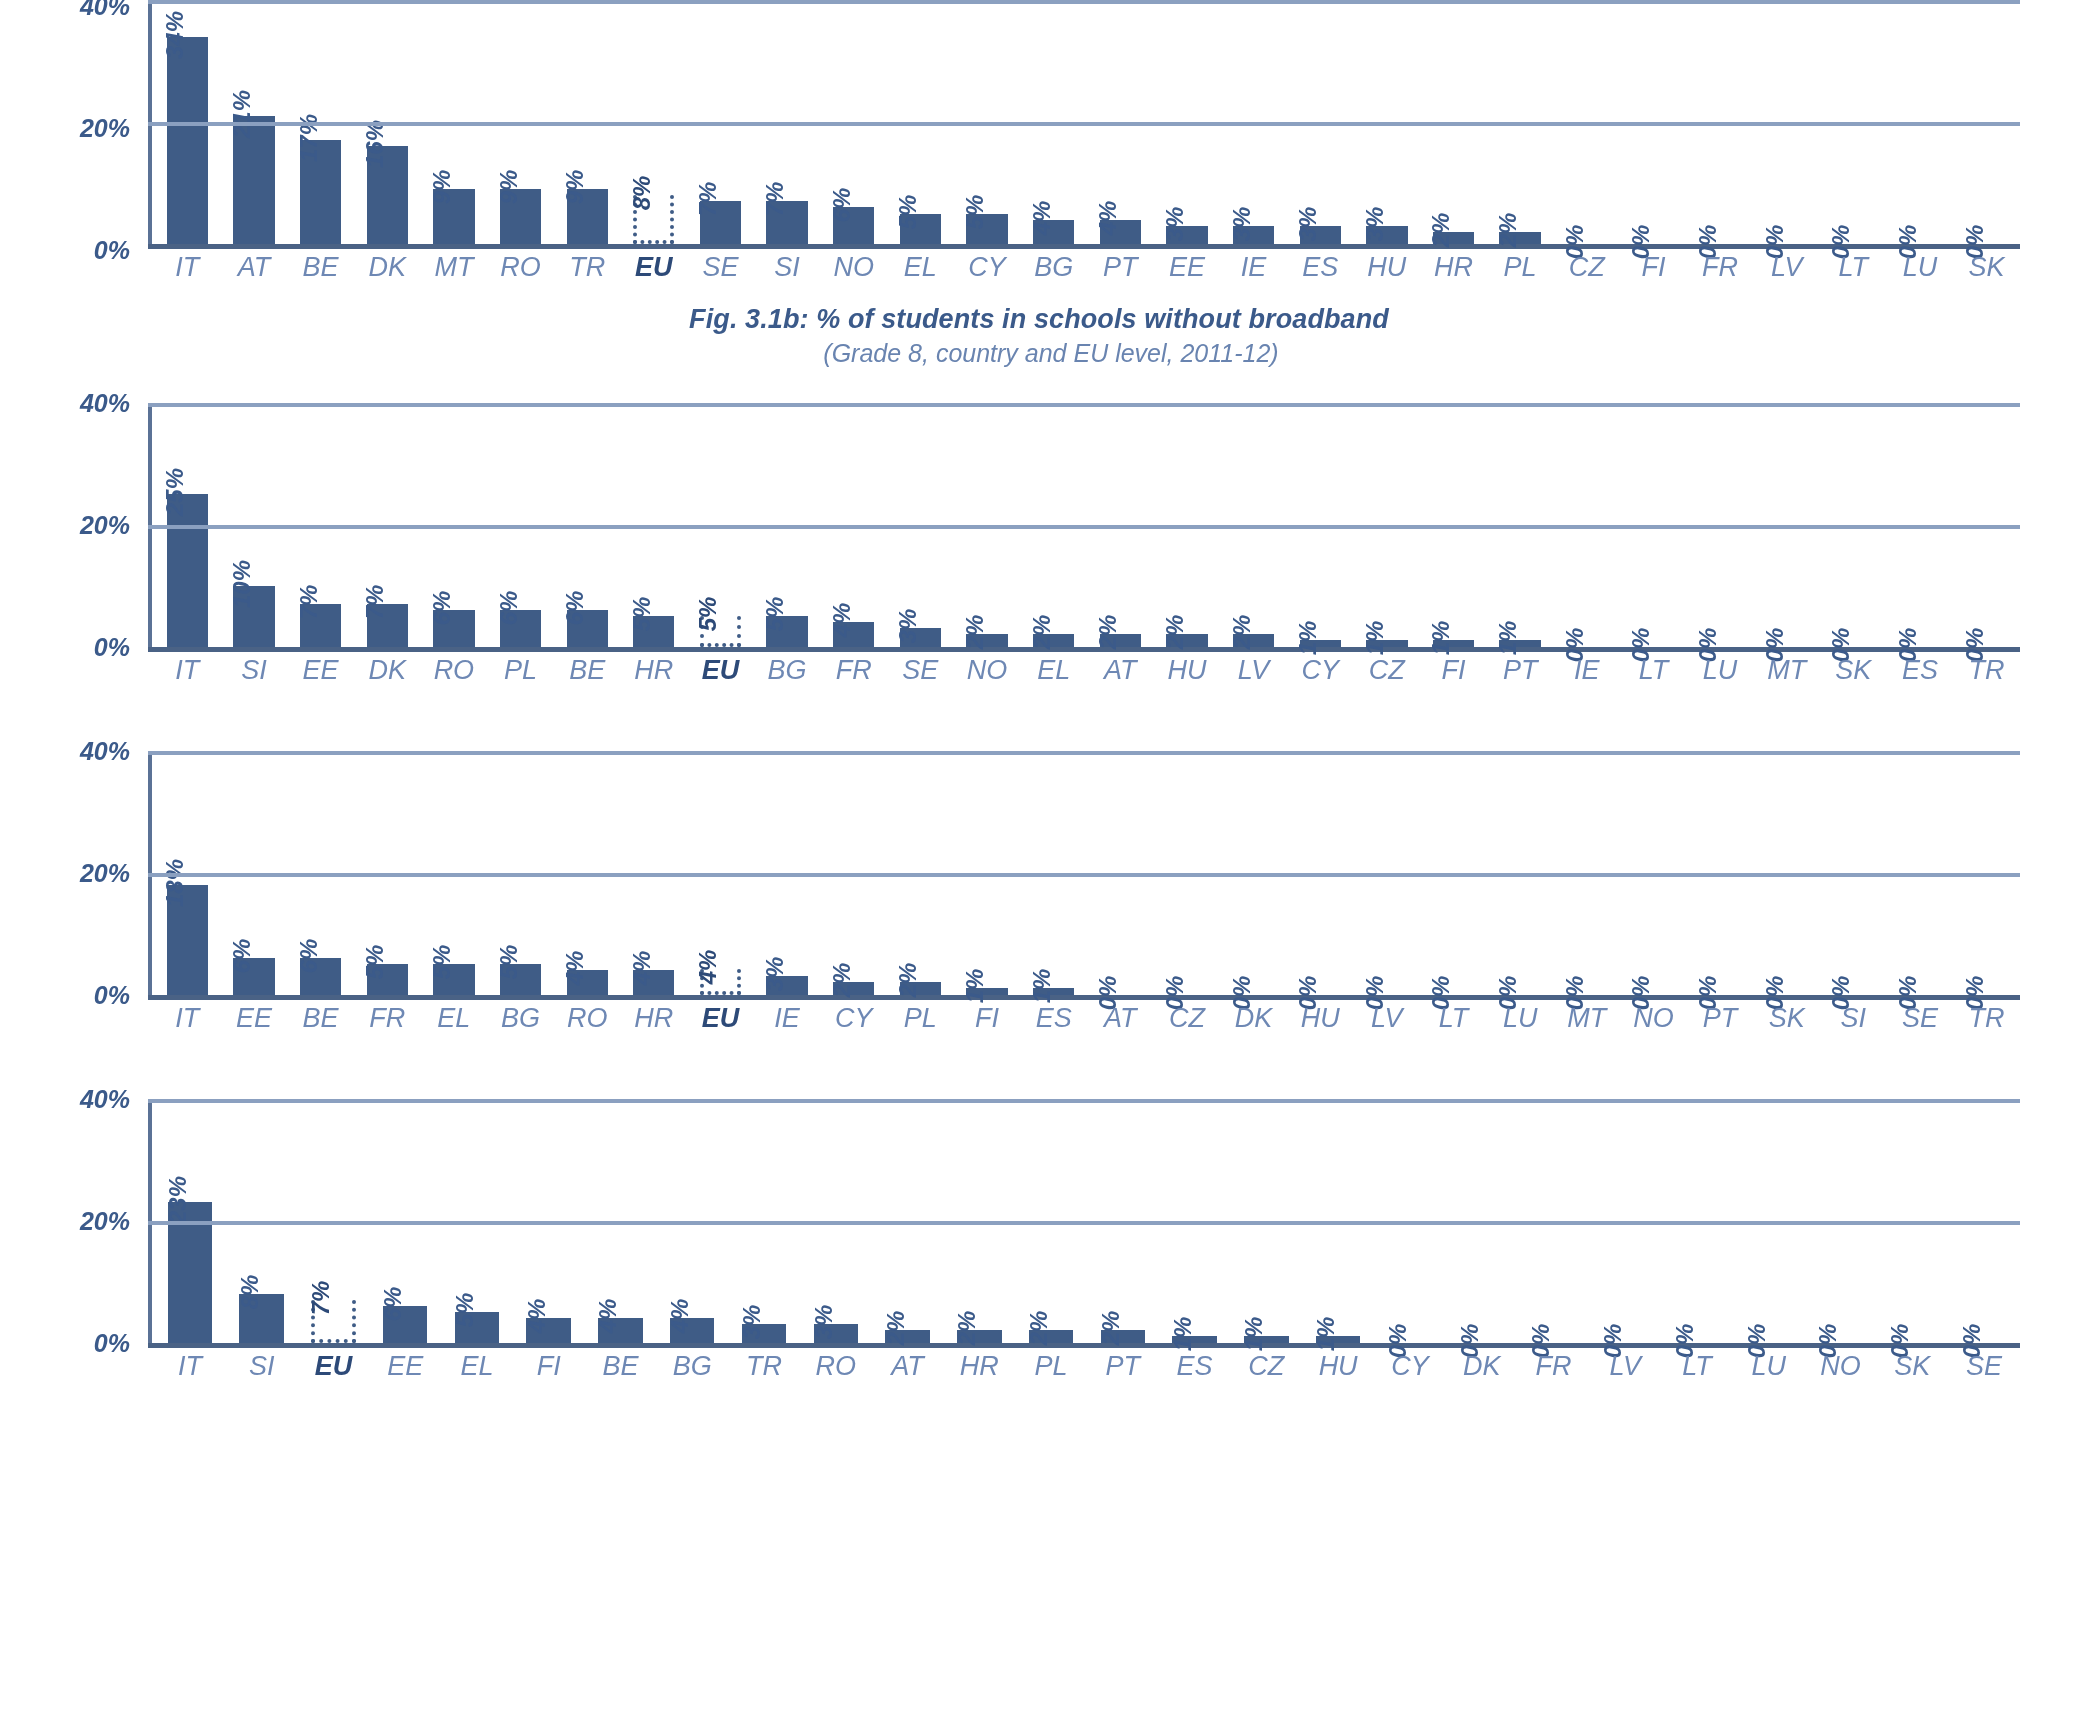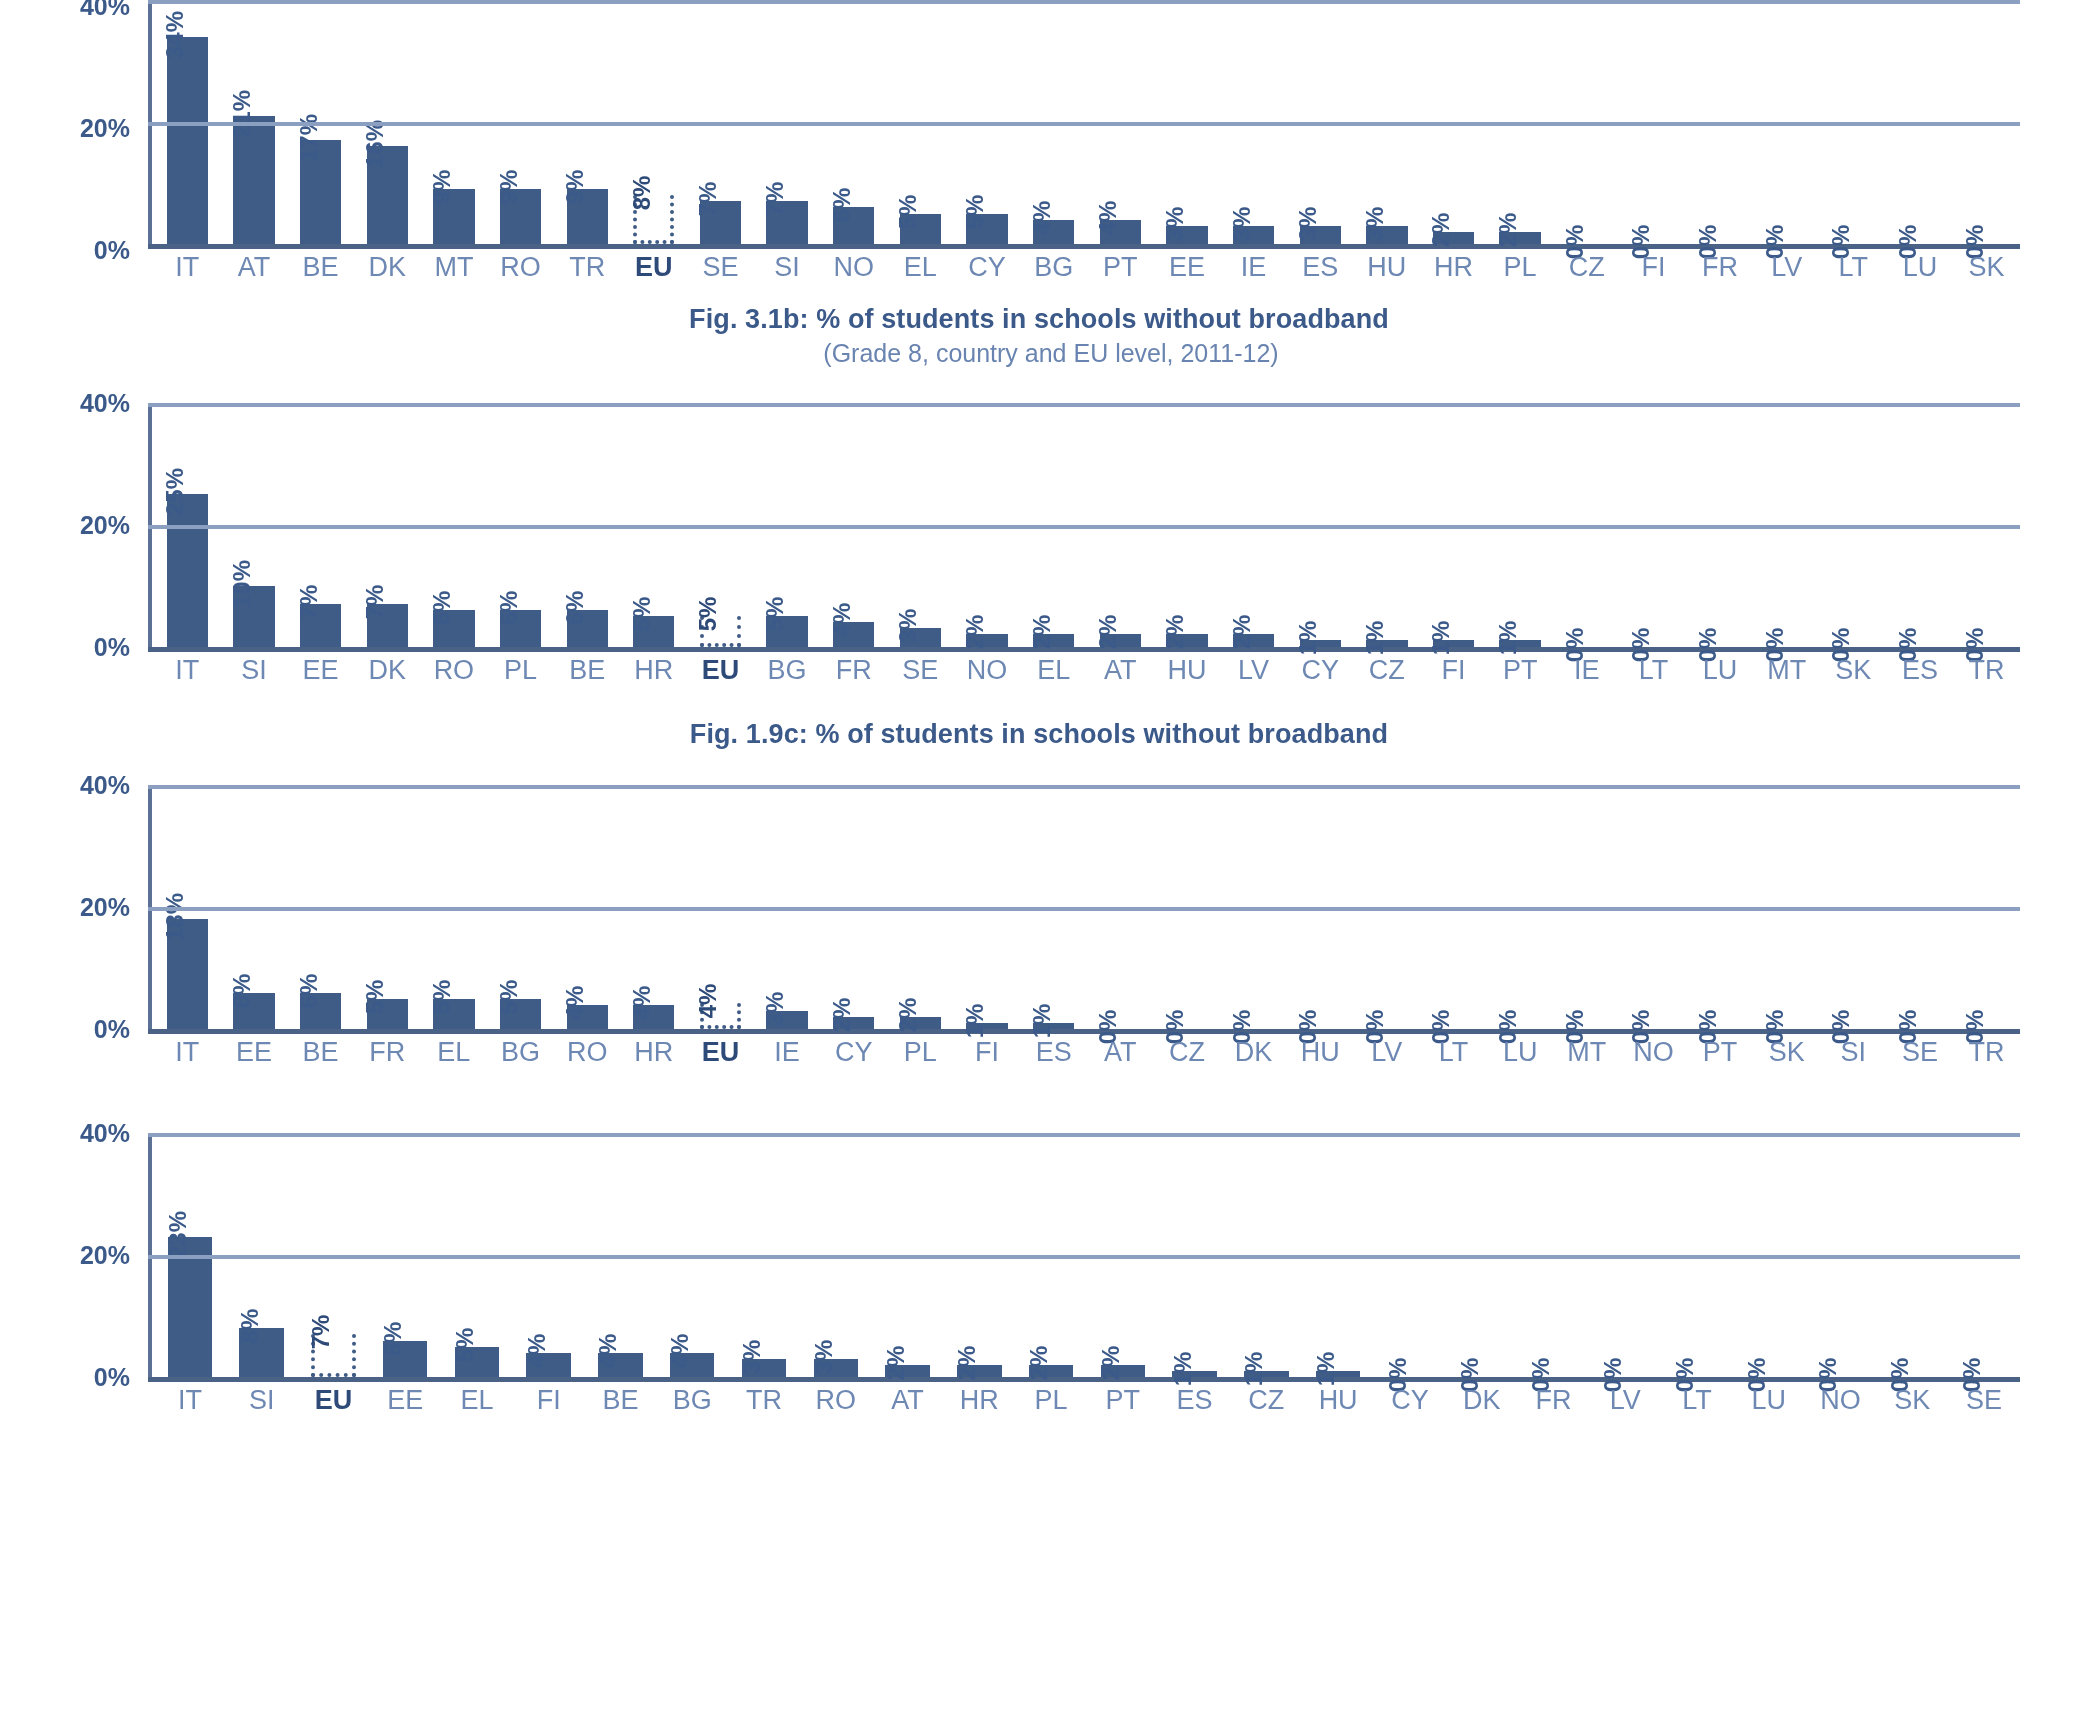--- a/index.html
+++ b/index.html
@@ -16,20 +16,21 @@
   .page {
     width: 2078px;
     height: 1711px;
     position: relative;
   }
 
   
   .figure {
     position: relative;
     width: 2078px;
+    font-style: italic;
   }
   .fig-caption {
     text-align: center;
     color: #3d5a87;
     line-height: 1.28;
   }
   .fig-caption .line1 {
     font-weight: bold;
     font-size: 27px;
     letter-spacing: 0.1px;
@@ -551,21 +552,20 @@
             <div class="xlabel">TR</div>
           </div>
       </div>
     </div>
   </div>
 
   <div class="spacer-md"></div>
 
   <div class="figure">
     <div class="fig-caption">
-      <div class="line1">Fig. 1.9c: % of students in schools without broadband</div>
     </div>
     <div class="spacer-sm"></div>
     <div class="chart">
       <div class="chart-inner">
         <div class="ylabels">
             <div class="ytick" style="top: 6px;">40%</div>
             <div class="ytick" style="top: 128px;">20%</div>
             <div class="ytick" style="top: 250px;">0%</div>
           </div>
         <div class="plot">

